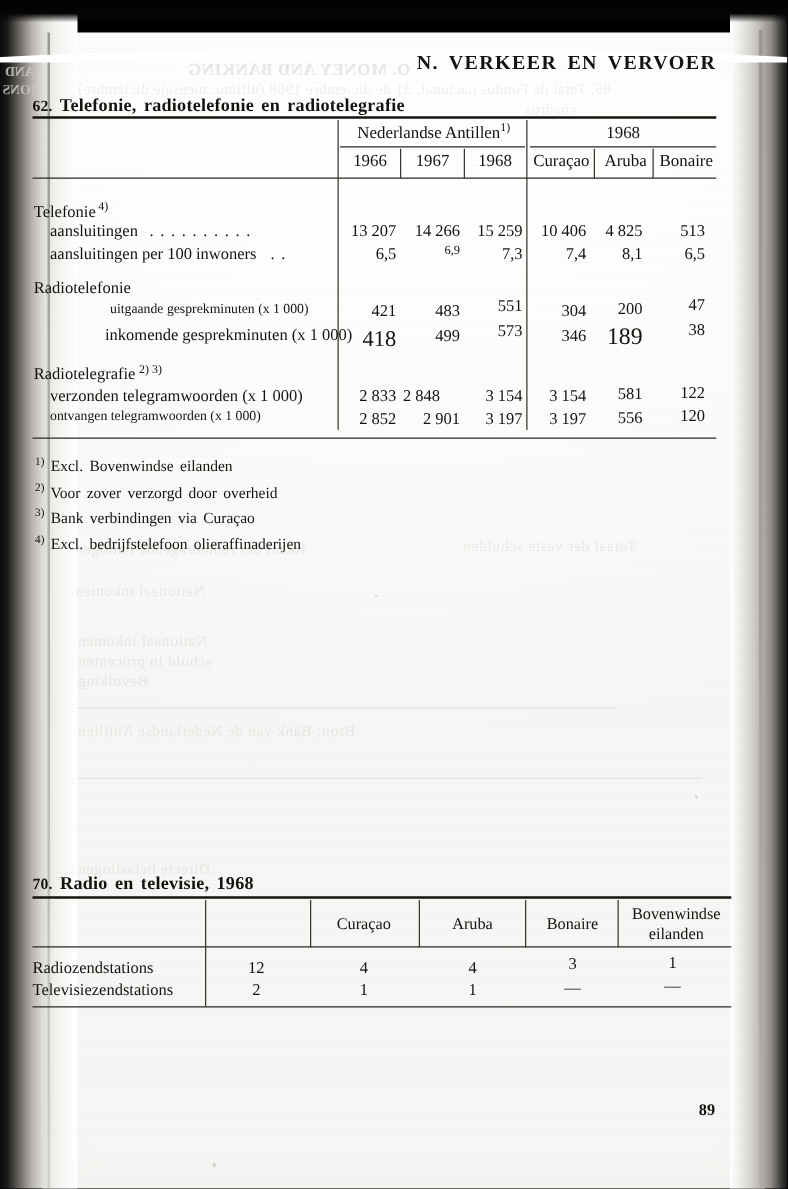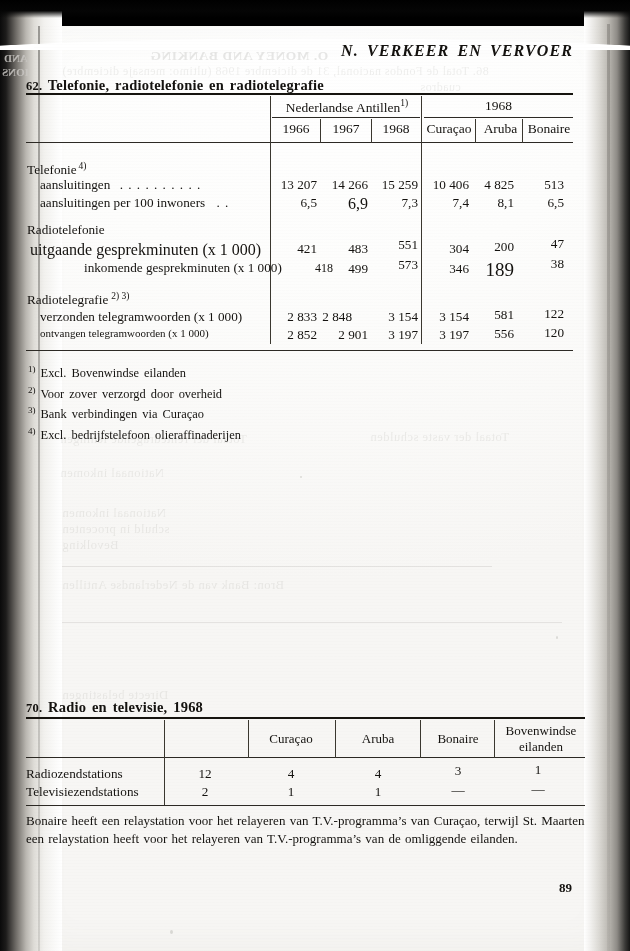--- a/index.html
+++ b/index.html
@@ -104,21 +104,20 @@
     left: 0; top: 0; width: 630px; height: 951px;
   }
   .running-head {
     position: absolute;
     right: 57px;
     top: 42px;
     font-size: 16px;
     font-weight: bold;
     letter-spacing: 1.1px;
     word-spacing: 3px;
-    font-style: italic;
   }
 
   .tbl-title {
     position: absolute;
     font-size: 14.5px;
     font-weight: bold;
     word-spacing: 2px;
     letter-spacing: 0.2px;
   }
   .tbl-title .num { font-size: 12.5px; }
@@ -251,40 +250,40 @@
     <div class="num-cell" style="position:absolute; left:370px; top:177px; width:48px; font-size:13.2px;">15 259</div>
     <div class="num-cell" style="position:absolute; left:424px; top:177px; width:45px; font-size:13.2px;">10 406</div>
     <div class="num-cell" style="position:absolute; left:472px; top:177px; width:42px; font-size:13.2px;">4 825</div>
     <div class="num-cell" style="position:absolute; left:520px; top:177px; width:44px; font-size:13.2px;">513</div>
 
     <div style="position:absolute; left:40px; top:195px; font-size:13.2px;">
       <span>aansluitingen per 100 inwoners</span>
       <span class="leader" style="margin-left:8px;">.  .</span>
     </div>
     <div class="num-cell" style="position:absolute; left:272px; top:195px; width:45px; font-size:13.2px;">6,5</div>
-    <div class="num-cell" style="position:absolute; left:320px; top:195px; width:48px; font-size:16px;">6,9</div>
+    <div class="num-cell" style="position:absolute; left:320px; top:195px; width:48px; font-size:10px;">6,9</div>
     <div class="num-cell" style="position:absolute; left:370px; top:195px; width:48px; font-size:13.2px;">7,3</div>
     <div class="num-cell" style="position:absolute; left:424px; top:195px; width:45px; font-size:13.2px;">7,4</div>
     <div class="num-cell" style="position:absolute; left:472px; top:195px; width:42px; font-size:13.2px;">8,1</div>
     <div class="num-cell" style="position:absolute; left:520px; top:195px; width:44px; font-size:13.2px;">6,5</div>
 
     <div style="position:absolute; left:27px; top:222px; font-size:13.2px;">
       <span>Radiotelefonie</span>
     </div>
 
-    <div style="position:absolute; left:30px; top:241px; font-size:16px;">uitgaande gesprekminuten  (x 1 000)</div>
+    <div style="position:absolute; left:40px; top:241px; font-size:11px;padding-left:48px;">uitgaande gesprekminuten  (x 1 000)</div>
     <div class="num-cell" style="position:absolute; left:272px; top:241px; width:45px; font-size:13.2px;">421</div>
     <div class="num-cell" style="position:absolute; left:320px; top:241px; width:48px; font-size:13.2px;">483</div>
     <div class="num-cell" style="position:absolute; left:370px; top:237px; width:48px; font-size:13.2px;">551</div>
     <div class="num-cell" style="position:absolute; left:424px; top:241px; width:45px; font-size:13.2px;">304</div>
     <div class="num-cell" style="position:absolute; left:472px; top:239px; width:42px; font-size:13.2px;">200</div>
     <div class="num-cell" style="position:absolute; left:520px; top:236px; width:44px; font-size:13.2px;">47</div>
 
     <div style="position:absolute; left:40px; top:260px; font-size:13.2px;margin-left:44px;">inkomende gesprekminuten  (x 1 000)</div>
-    <div class="num-cell" style="position:absolute; left:272px; top:261px; width:45px; font-size:12px;margin-left:16px;">418</div>
+    <div class="num-cell" style="position:absolute; left:272px; top:261px; width:45px; font-size:18px;">418</div>
     <div class="num-cell" style="position:absolute; left:320px; top:261px; width:48px; font-size:13.2px;">499</div>
     <div class="num-cell" style="position:absolute; left:370px; top:257px; width:48px; font-size:13.2px;">573</div>
     <div class="num-cell" style="position:absolute; left:424px; top:261px; width:45px; font-size:13.2px;">346</div>
     <div class="num-cell" style="position:absolute; left:472px; top:259px; width:42px; font-size:19px;">189</div>
     <div class="num-cell" style="position:absolute; left:520px; top:256px; width:44px; font-size:13.2px;">38</div>
 
     <div style="position:absolute; left:27px; top:291px; font-size:13.2px;">
       <span>Radiotelegrafie</span><sup class="fn" style="margin-left:3px;">2) 3)</sup>
     </div>
 
@@ -357,21 +356,20 @@
 
     <div style="position:absolute; left:26px; top:784px; font-size:13.2px;">Televisiezendstations</div>
     <div class="ctr" style="position:absolute; left:166px; top:784px; width:78px; font-size:13.2px;">2</div>
     <div class="ctr" style="position:absolute; left:250px; top:784px; width:82px; font-size:13.2px;">1</div>
     <div class="ctr" style="position:absolute; left:337px; top:784px; width:82px; font-size:13.2px;">1</div>
     <div class="ctr" style="position:absolute; left:422px; top:782px; width:72px; font-size:13.2px;">—</div>
     <div class="ctr" style="position:absolute; left:496px; top:781px; width:84px; font-size:13.2px;">—</div>
 
     <div class="rule thin" style="left:26px; top:805px; width:559px;"></div>
 
-    <div class="note" style="left:26px; top:812px; width:560px;">Bonaire heeft een relaystation voor het relayeren van T.V.-programma’s van Curaçao, terwijl St. Maarten een relaystation heeft voor het relayeren van T.V.-programma’s van de omliggende eilanden.</div>
 
     <div class="pageno" style="left:559px; top:880px;">89</div>
 
   </div>
 
   <div class="grain"></div>
   <div class="speck" style="left:170px; top:930px; width:3px; height:4px;"></div>
   <div class="speck" style="left:556px; top:636px; width:2px; height:3px;"></div>
   <div class="speck" style="left:300px; top:476px; width:2px; height:2px;"></div>
 

